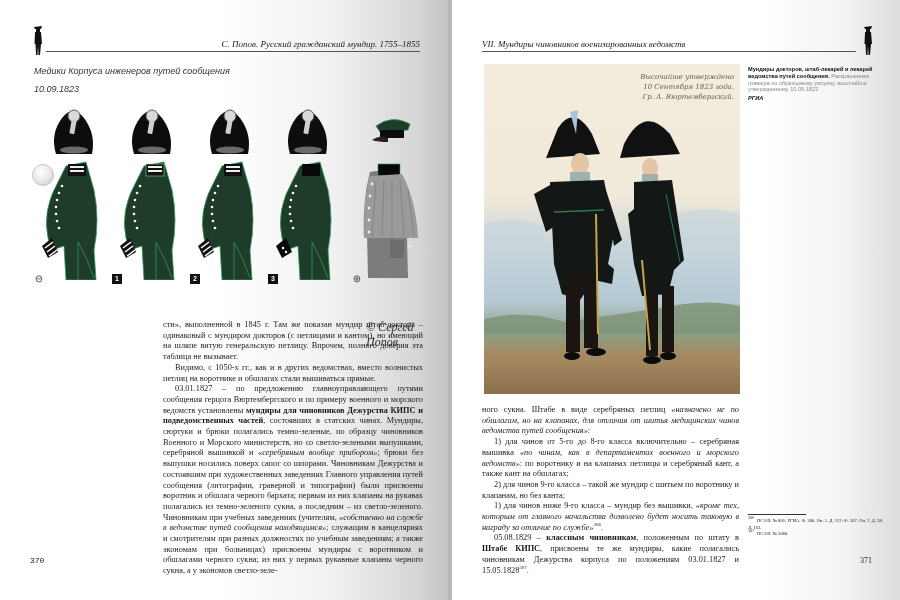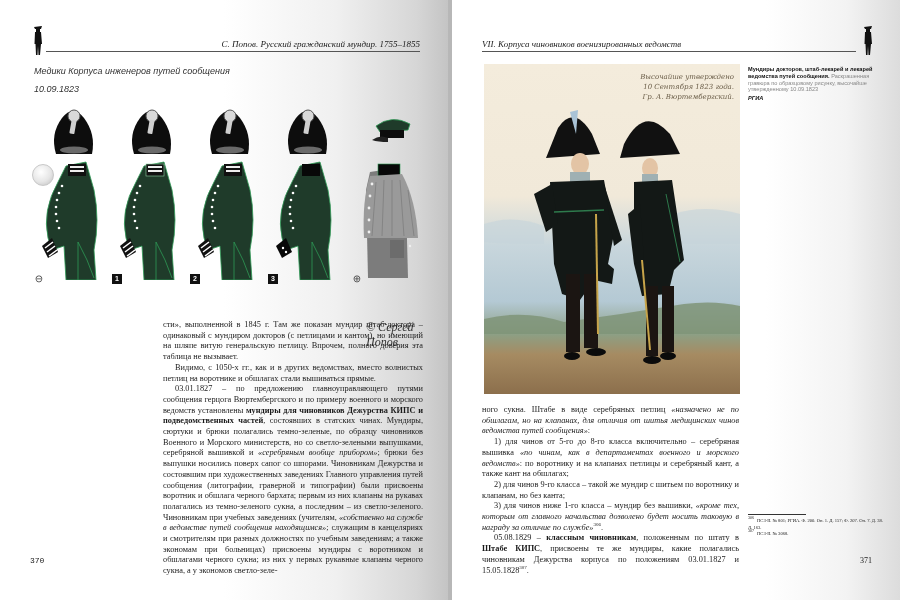--- a/index.html
+++ b/index.html
@@ -271,21 +271,21 @@
 
     <div class="folio folio-left">370</div>
   </div>
 
   <div class="gutter"></div>
 
   <div class="page page-right">
 
     <div class="run-head right-head">
       <div class="rule"></div>
-      <span class="title">VII. Корпуса чиновников военизированных ведомств</span>
+      <span class="title">VII. Мундиры чиновников военизированных ведомств</span>
     </div>
     <svg class="silhouette" style="left:410px" viewBox="0 0 12 32">
       <path d="M2 3 L10 2 L9 5 L3 5 Z M4 5 h4 v3 h-4 Z M3 8 h6 l1 12 h-1 l-1 11 h-1.5 l-0.5 -9 l-0.5 9 h-1.5 l-0.5 -11 h-1 Z" fill="#111"></path>
     </svg>
 
     <div class="painting">
       <svg width="256" height="330" viewBox="0 0 256 330">
         <path d="M0 255 Q40 245 80 258 Q140 250 200 240 Q230 236 256 242 L256 270 L0 270 Z" fill="#7f9478" opacity="0.85"></path>
         <path d="M0 160 Q30 150 60 162 L60 180 Q20 180 0 178 Z" fill="#c5d4db" opacity="0.6"></path>
         <path d="M190 150 Q220 140 256 150 L256 180 L190 180 Z" fill="#c5d4db" opacity="0.6"></path>
@@ -325,21 +325,21 @@
 
     <div class="side-caption">
       <span class="lead">Мундиры докторов, штаб-лекарей и лекарей ведомства путей сообщения.</span><span> Раскрашенная гравюра по образцовому рисунку, высочайше утвержденному 10.09.1823</span>
       <span class="source">РГИА</span>
     </div>
 
     <div class="body-text right-text">
       <p><span>ного сукна. Штабе в виде серебряных петлиц </span><i>«назначено не по обшлагам, но на клапанах, для отличия от шитья медицинских чинов ведомства путей сообщения»</i><span>:</span></p>
       <p class="ind"><span>1) для чинов от 5-го до 8-го класса включительно – серебряная вышивка </span><i>«по чинам, как в департаментах военного и морского ведомств»</i><span>: по воротнику и на клапанах петлицы и серебряный кант, а также кант на обшлагах;</span></p>
       <p class="ind">2) для чинов 9-го класса – такой же мундир с шитьем по воротнику и клапанам, но без канта;</p>
-      <p class="ind"><span>3) для чинов ниже 1-го класса – мундир без вышивки, </span><i>«кроме тех, которым от главного начальства дозволено будет носить таковую в награду за отличие по службе»</i><sup>306</sup><span>.</span></p>
+      <p class="ind"><span>1) для чинов ниже 9-го класса – мундир без вышивки, </span><i>«кроме тех, которым от главного начальства дозволено будет носить таковую в награду за отличие по службе»</i><sup>306</sup><span>.</span></p>
       <p class="ind"><span>05.08.1829 – </span><b>классным чиновникам</b><span>, положенным по штату в </span><b>Штабе КИПС</b><span>, присвоены те же мундиры, какие полагались чиновникам Дежурства корпуса по положениям 03.01.1827 и 15.05.1828</span><sup>307</sup><span>.</span></p>
     </div>
 
     <div class="footnotes">
       <div class="fn-rule"></div>
       <div><sup>306</sup><span>ПСЗ-II. № 801; РГИА. Ф. 200. Оп. 1. Д. 157; Ф. 207. Оп. 7. Д. 38. Л. 163.</span></div>
       <div><sup>307</sup><span>ПСЗ-II. № 3068.</span></div>
     </div>
 
     <div class="folio folio-right">371</div>

